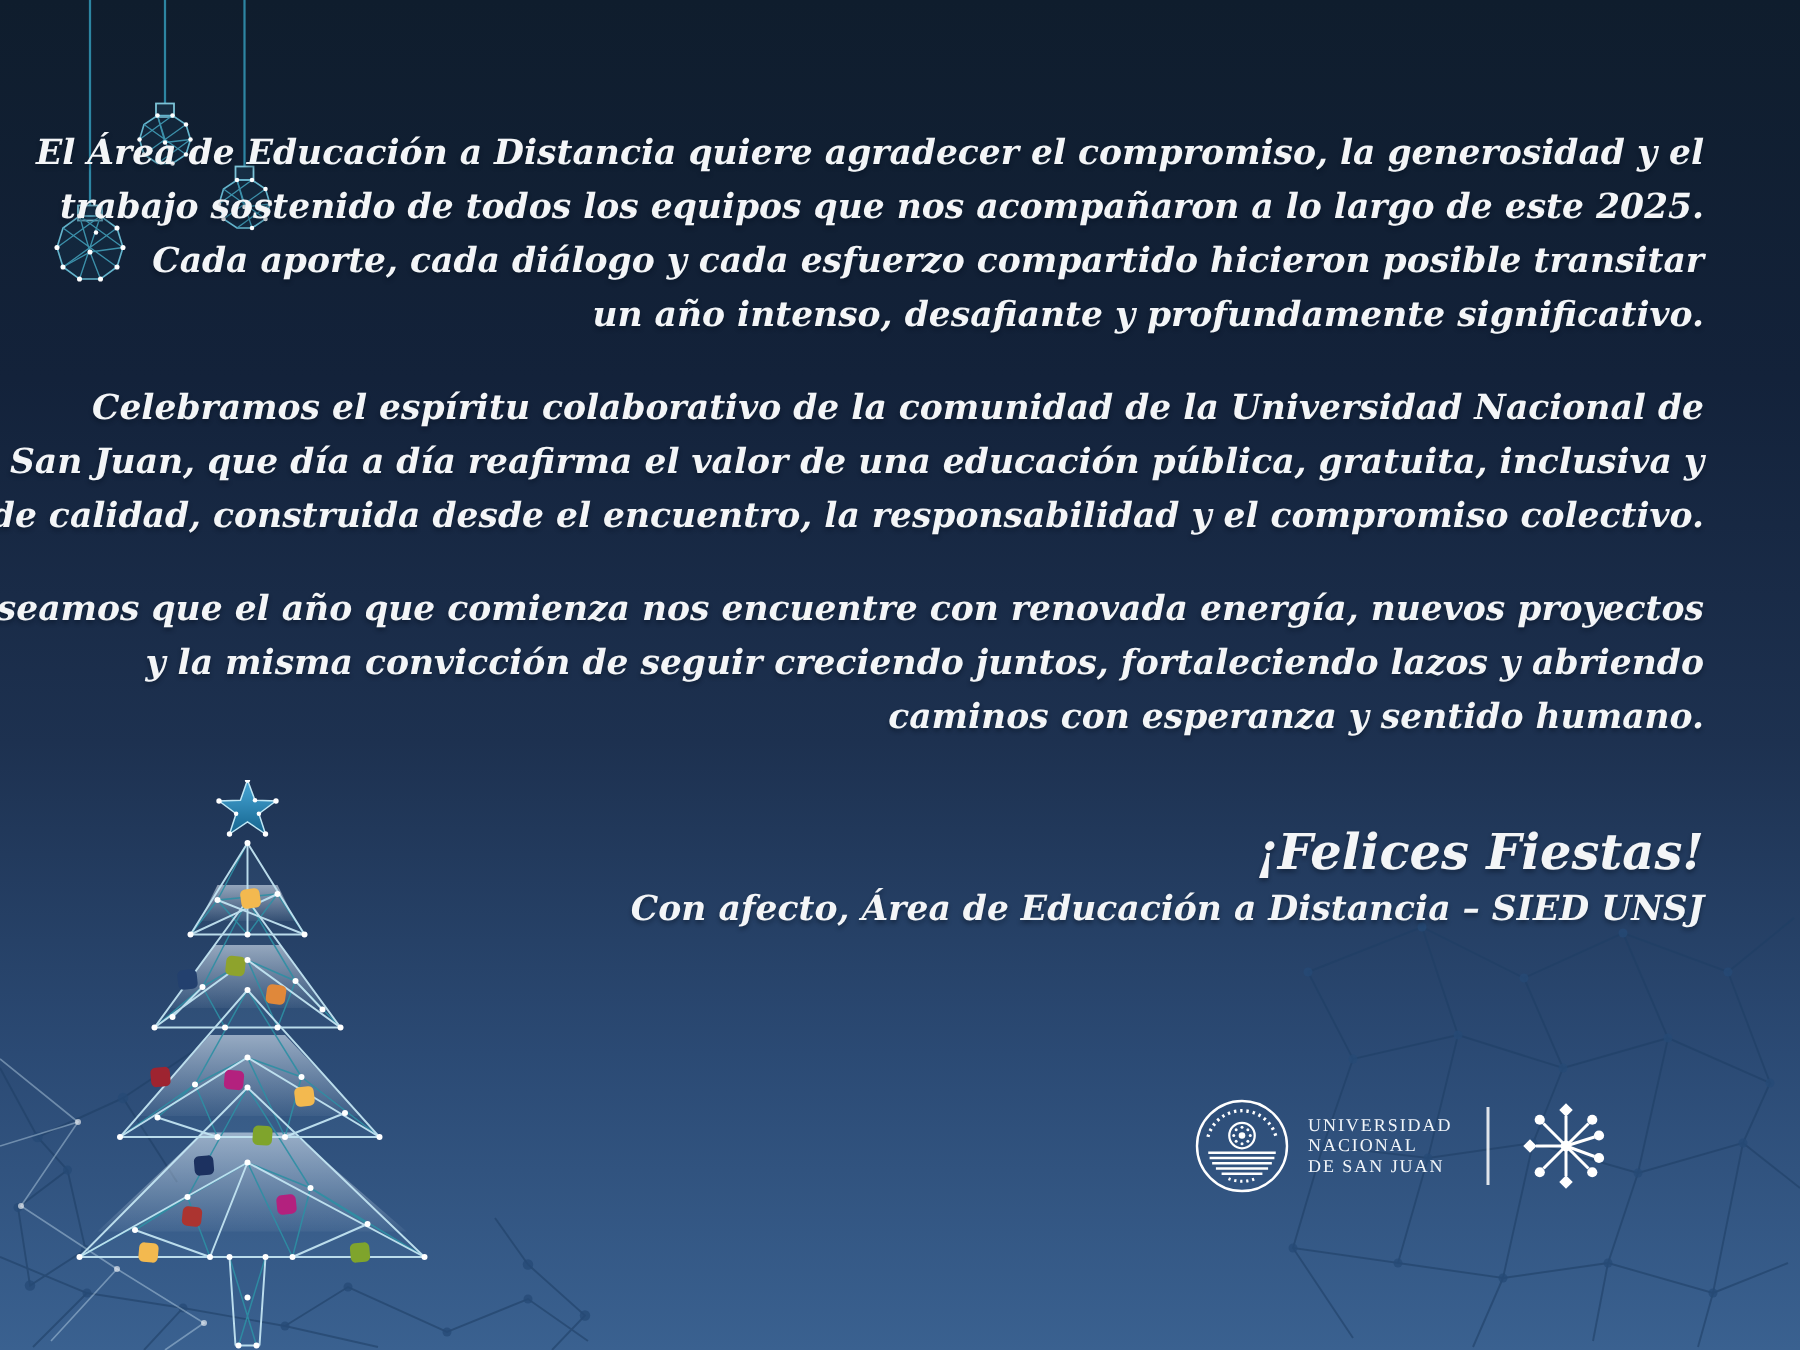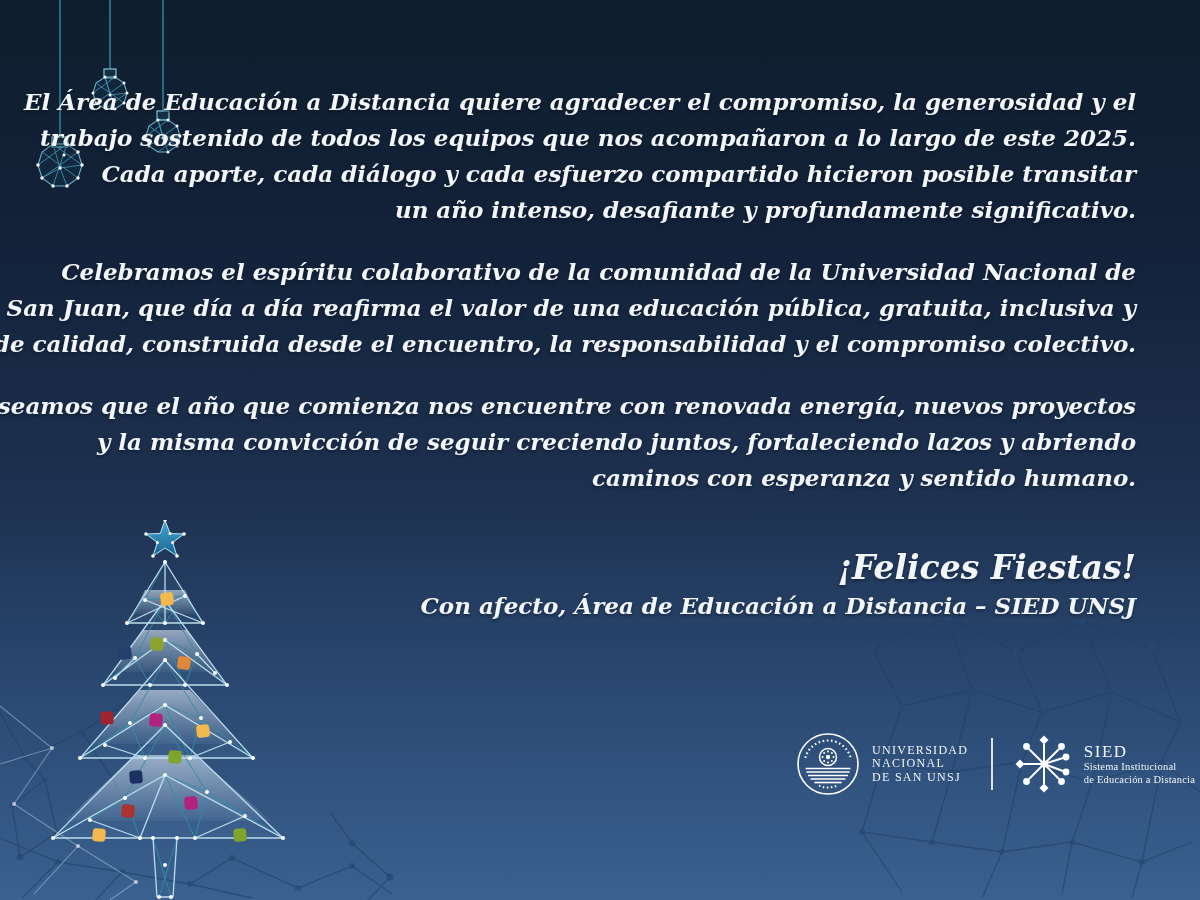--- a/index.html
+++ b/index.html
@@ -348,21 +348,21 @@
         <line x1="-22.5" y1="4.5" x2="22.5" y2="4.5"></line>
         <line x1="-21.6" y1="8" x2="21.6" y2="8"></line>
         <line x1="-19.9" y1="11.5" x2="19.9" y2="11.5"></line>
         <line x1="-17.4" y1="15" x2="17.4" y2="15"></line>
         <line x1="-13.6" y1="18.5" x2="13.6" y2="18.5"></line>
       </g>
     </svg>
     <div class="unsj-text">
       <div>UNIVERSIDAD</div>
       <div>NACIONAL</div>
-      <div>DE SAN UNSJ</div>
+      <div>DE SAN JUAN</div>
     </div>
     <div class="logo-divider"></div>
     <svg width="60" height="60" viewBox="-30 -30 60 60">
       <g stroke="#ffffff" stroke-width="2" fill="none">
         <line x1="0" y1="0" x2="0" y2="-20"></line>
           <line x1="0" y1="0" x2="0" y2="20"></line>
         <line x1="0" y1="0" x2="-20" y2="0"></line>
         <line x1="0" y1="0" x2="19" y2="-6"></line>
           <line x1="0" y1="0" x2="19" y2="7"></line>
         <line x1="0" y1="0" x2="15" y2="-15"></line>
@@ -376,20 +376,15 @@
         <polygon points="0,28.5 4.5,24 0,19.5 -4.5,24"></polygon>
         <polygon points="-28.5,0 -24,4.5 -19.5,0 -24,-4.5"></polygon>
         <circle cx="22" cy="-7" r="3.4"></circle>
           <circle cx="22" cy="8" r="3.4"></circle>
         <circle cx="17.5" cy="-17.5" r="3.4"></circle>
           <circle cx="-17.5" cy="-17.5" r="3.4"></circle>
         <circle cx="-17.5" cy="17.5" r="3.4"></circle>
           <circle cx="17.5" cy="17.5" r="3.4"></circle>
       </g>
     </svg>
-    <div class="sied-text">
-      <div class="sied-title">SIED</div>
-      <div class="sied-sub">Sistema Institucional</div>
-      <div class="sied-sub">de Educación a Distancia</div>
-    </div>
   </div>
 
 </div>
 
 </body></html>

